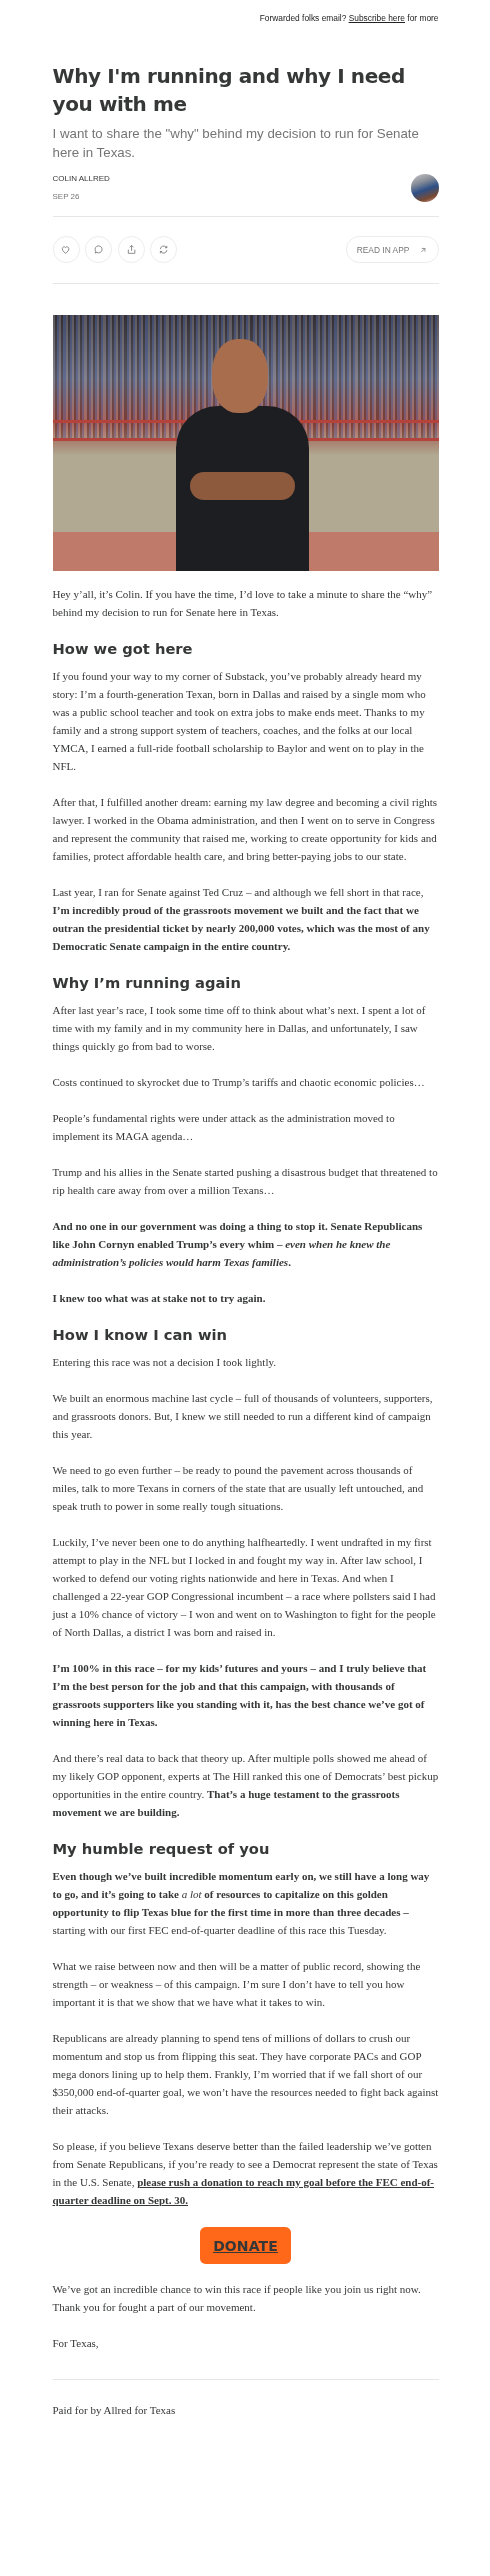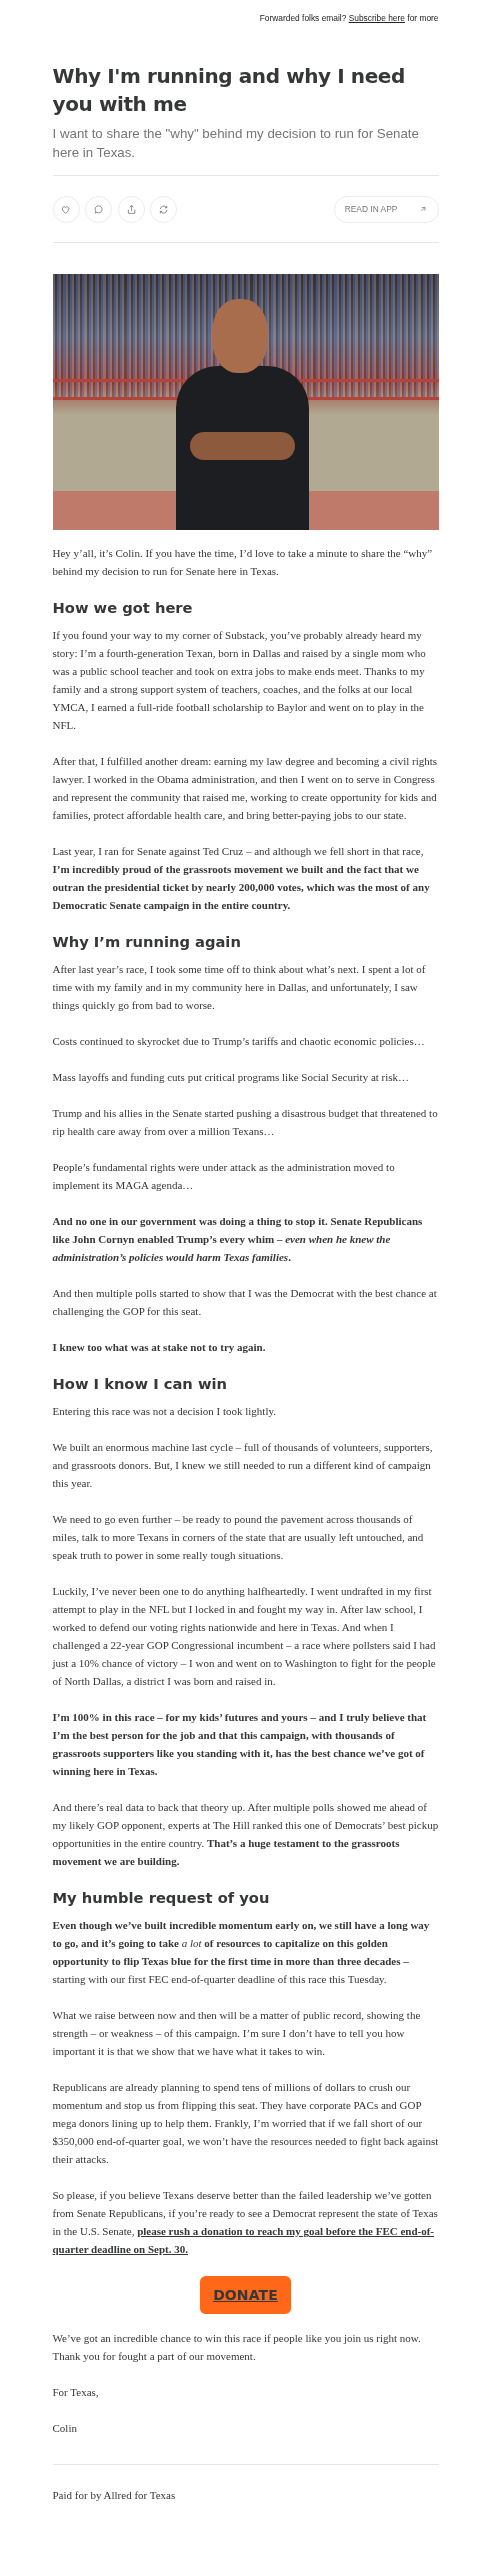--- a/index.html
+++ b/index.html
@@ -12,21 +12,21 @@
   .subtitle { margin-top: 5.6px; font-size: 13.3px; line-height: 19.6px; color: #757575; font-family: "Liberation Sans", sans-serif; }
   .byline { display: flex; justify-content: space-between; align-items: center; margin-top: 9.8px; }
   .author { font-size: 8px; color: #363737; text-transform: uppercase; line-height: 12.6px; }
   .date { font-size: 8px; color: #757575; line-height: 12.6px; margin-top: 5.6px; }
   .avatar { width: 28px; height: 28px; border-radius: 50%; overflow: hidden; background: linear-gradient(160deg, #c9c9c9 0%, #8a8f99 30%, #2d4f86 55%, #7a4b32 80%, #d7a49a 100%); }
   .divider { border-top: 0.7px solid #e6e6e6; }
   .actions { display: flex; justify-content: space-between; align-items: center; height: 66px; }
   .icons { display: flex; gap: 5.6px; }
   .icon-btn { width: 27px; height: 27px; border: 0.7px solid #ececec; border-radius: 13.3px; display: flex; align-items: center; justify-content: center; background: #fff; }
   .icon-btn svg { width: 11.2px; height: 11.2px; }
-  .read-app { height: 27px; padding: 0 9.8px; border: 0.7px solid #ececec; border-radius: 13.3px; display: flex; align-items: center; gap: 22px; font-size: 8.4px; color: #757575; text-transform: uppercase; }
+  .read-app { height: 27px; padding: 0 9.8px; border: 0.7px solid #ececec; border-radius: 13.3px; display: flex; align-items: center; gap: 10px; font-size: 8.4px; color: #757575; text-transform: uppercase; }
   .hero { margin-top: 31px; width: 386px; height: 256px; position: relative; overflow: hidden; background: linear-gradient(180deg, #3f3a40 0%, #6d6a78 25%, #9b4a40 42%, #b1aa93 55%, #a09984 72%, #b56c5d 80%, #c88171 100%); }
   .hero .crowd { position: absolute; left: 0; top: 0; right: 0; height: 126px; background: repeating-linear-gradient(90deg, rgba(255,255,255,0.15) 0 2.1px, rgba(0,0,0,0.2) 2.1px 4.2px, rgba(70,110,200,0.3) 4.2px 6.3px); }
   .hero .rail { position: absolute; left: 0; right: 0; top: 105px; height: 2.8px; background: #b3433b; }
   .hero .rail2 { position: absolute; left: 0; right: 0; top: 123px; height: 2.8px; background: #b3433b; }
   .hero .wall { position: absolute; left: 0; right: 0; top: 140px; height: 77px; background: #b2a992; }
   .hero .track { position: absolute; left: 0; right: 0; top: 217px; bottom: 0; background: #c07a6a; }
   .hero .person { position: absolute; left: 123px; top: 24.5px; width: 133px; height: 231px; }
   .hero .head { position: absolute; left: 36px; top: 0; width: 56px; height: 74px; border-radius: 45% 45% 45% 45%; background: #a86d4c; }
   .hero .shirt { position: absolute; left: 0; top: 67px; width: 133px; height: 165px; border-radius: 42px 42px 0 0; background: #1d1e22; }
   .hero .arms { position: absolute; left: 14px; top: 133px; width: 105px; height: 28px; border-radius: 14px; background: #8e5a3e; }
@@ -48,20 +48,27 @@
 
   <div class="forward">
     <span>Forwarded folks email?</span>
     <a href="#">Subscribe here</a>
     <span>for more</span>
   </div>
 
   <h1 class="title">Why I'm running and why I need you with me</h1>
   <div class="subtitle">I want to share the "why" behind my decision to run for Senate here in Texas.</div>
 
+  <div class="byline">
+    <div>
+      <div class="author">COLIN ALLRED</div>
+      <div class="date">SEP 26</div>
+    </div>
+    <div class="avatar"></div>
+  </div>
 
   <div class="divider" style="margin-top:12.6px"></div>
 
   <div class="actions">
     <div class="icons">
       <div class="icon-btn">
         <svg viewBox="0 0 24 24" fill="none" stroke="#757575" stroke-width="1.8">
             <path d="M12 20s-7-4.5-7-10a4 4 0 0 1 7-2.6A4 4 0 0 1 19 10c0 5.5-7 10-7 10z"></path>
           </svg>
       </div>
@@ -108,25 +115,23 @@
     <p>Hey y’all, it’s Colin. If you have the time, I’d love to take a minute to share the “why” behind my decision to run for Senate here in Texas.</p>
 
     <h2>How we got here</h2>
     <p>If you found your way to my corner of Substack, you’ve probably already heard my story: I’m a fourth-generation Texan, born in Dallas and raised by a single mom who was a public school teacher and took on extra jobs to make ends meet. Thanks to my family and a strong support system of teachers, coaches, and the folks at our local YMCA, I earned a full-ride football scholarship to Baylor and went on to play in the NFL.</p>
     <p>After that, I fulfilled another dream: earning my law degree and becoming a civil rights lawyer. I worked in the Obama administration, and then I went on to serve in Congress and represent the community that raised me, working to create opportunity for kids and families, protect affordable health care, and bring better-paying jobs to our state.</p>
     <p><span>Last year, I ran for Senate against Ted Cruz – and although we fell short in that race, </span><b>I’m incredibly proud of the grassroots movement we built and the fact that we outran the presidential ticket by nearly 200,000 votes, which was the most of any Democratic Senate campaign in the entire country.</b></p>
 
     <h2>Why I’m running again</h2>
     <p>After last year’s race, I took some time off to think about what’s next. I spent a lot of time with my family and in my community here in Dallas, and unfortunately, I saw things quickly go from bad to worse.</p>
     <p>Costs continued to skyrocket due to Trump’s tariffs and chaotic economic policies…</p>
-    <p>Mass layoffs and funding cuts put critical programs like Social Security at risk…</p>
+    <p>People’s fundamental rights were under attack as the administration moved to implement its MAGA agenda…</p>
     <p>Trump and his allies in the Senate started pushing a disastrous budget that threatened to rip health care away from over a million Texans…</p>
-    <p>People’s fundamental rights were under attack as the administration moved to implement its MAGA agenda…</p>
     <p><b>And no one in our government was doing a thing to stop it. Senate Republicans like John Cornyn enabled Trump’s every whim – </b><b><i>even when he knew the administration’s policies would harm Texas families</i></b><b>.</b></p>
-    <p>And then multiple polls started to show that I was the Democrat with the best chance at challenging the GOP for this seat.</p>
     <p><b>I knew too what was at stake not to try again.</b></p>
 
     <h2>How I know I can win</h2>
     <p>Entering this race was not a decision I took lightly.</p>
     <p>We built an enormous machine last cycle – full of thousands of volunteers, supporters, and grassroots donors. But, I knew we still needed to run a different kind of campaign this year.</p>
     <p>We need to go even further – be ready to pound the pavement across thousands of miles, talk to more Texans in corners of the state that are usually left untouched, and speak truth to power in some really tough situations.</p>
     <p>Luckily, I’ve never been one to do anything halfheartedly. I went undrafted in my first attempt to play in the NFL but I locked in and fought my way in. After law school, I worked to defend our voting rights nationwide and here in Texas. And when I challenged a 22-year GOP Congressional incumbent – a race where pollsters said I had just a 10% chance of victory – I won and went on to Washington to fight for the people of North Dallas, a district I was born and raised in.</p>
     <p><b>I’m 100% in this race – for my kids’ futures and yours – and I truly believe that I’m the best person for the job and that this campaign, with thousands of grassroots supporters like you standing with it, has the best chance we’ve got of winning here in Texas.</b></p>
     <p><span>And there’s real data to back that theory up. After multiple polls showed me ahead of my likely GOP opponent, experts at The Hill ranked this one of Democrats’ best pickup opportunities in the entire country. </span><b>That’s a huge testament to the grassroots movement we are building.</b></p>
 
@@ -135,20 +140,19 @@
     <p>What we raise between now and then will be a matter of public record, showing the strength – or weakness – of this campaign. I’m sure I don’t have to tell you how important it is that we show that we have what it takes to win.</p>
     <p>Republicans are already planning to spend tens of millions of dollars to crush our momentum and stop us from flipping this seat. They have corporate PACs and GOP mega donors lining up to help them. Frankly, I’m worried that if we fall short of our $350,000 end-of-quarter goal, we won’t have the resources needed to fight back against their attacks.</p>
     <p><span>So please, if you believe Texans deserve better than the failed leadership we’ve gotten from Senate Republicans, if you’re ready to see a Democrat represent the state of Texas in the U.S. Senate, </span><a href="#">please rush a donation to reach my goal before the FEC end-of-quarter deadline on Sept. 30.</a></p>
 
     <div class="donate-wrap">
       <a class="donate" href="#">DONATE</a>
     </div>
 
     <p>We’ve got an incredible chance to win this race if people like you join us right now. Thank you for fought a part of our movement.</p>
     <p>For Texas,</p>
-    <p style="margin-bottom:0">Colin</p>
   </div>
 
   <div class="sig-divider"></div>
   <div class="paid">Paid for by Allred for Texas</div>
 
 </div>
 
 
 </body></html>

